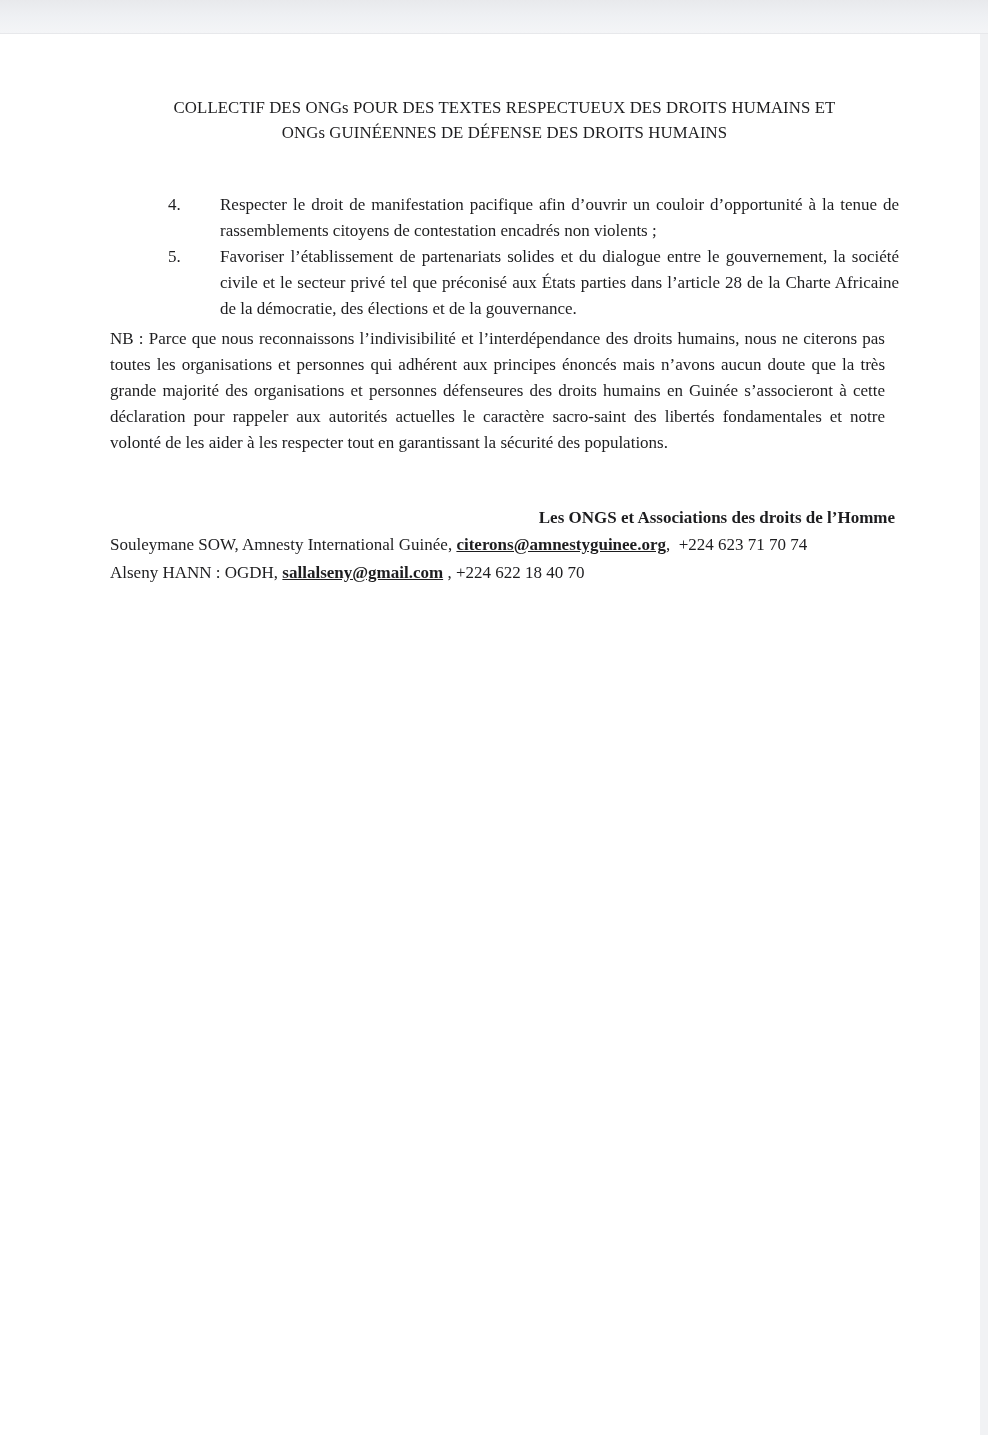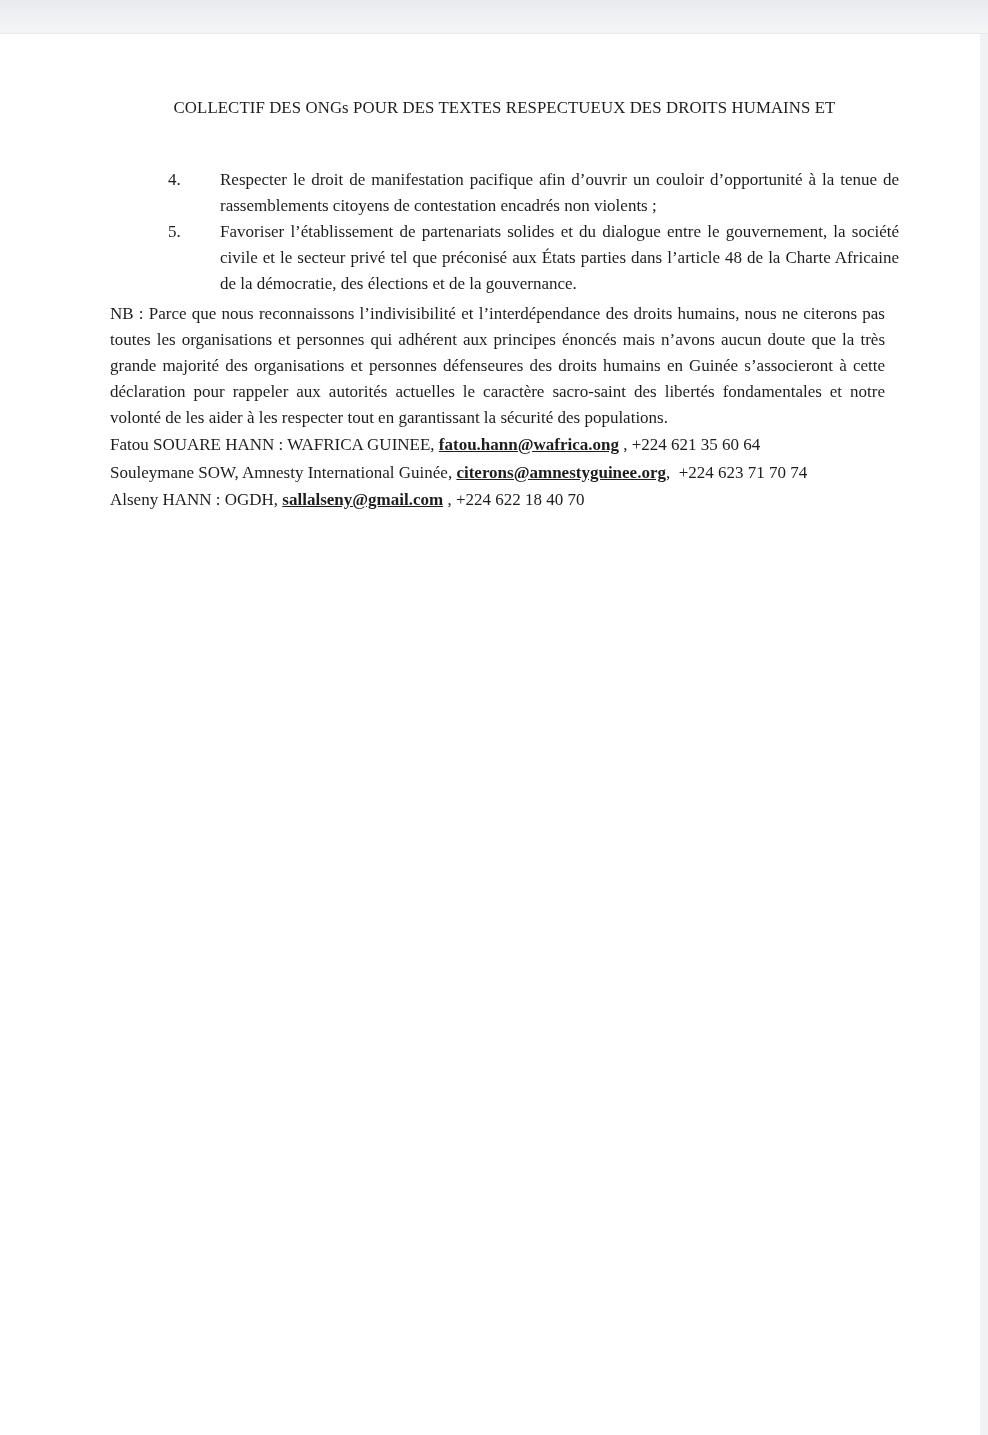--- a/index.html
+++ b/index.html
@@ -92,37 +92,38 @@
 
 <div class="viewer">
 
   <div class="topbar"></div>
   <div class="gutter"></div>
 
   <div class="page">
 
     <div class="doc-title">
       <div>COLLECTIF DES ONGs POUR DES TEXTES RESPECTUEUX DES DROITS HUMAINS ET</div>
+      <div>ONGs GUINÉENNES DE DÉFENSE DES DROITS HUMAINS</div>
     </div>
 
     <div class="list">
       <div class="li">
         <span class="num">4.</span>
         <span class="li-text">Respecter le droit de manifestation pacifique afin d’ouvrir un couloir d’opportunité à la tenue de rassemblements citoyens de contestation encadrés non violents ;</span>
       </div>
       <div class="li">
         <span class="num">5.</span>
-        <span class="li-text">Favoriser l’établissement de partenariats solides et du dialogue entre le gouvernement, la société civile et le secteur privé tel que préconisé aux États parties dans l’article 48 de la Charte Africaine de la démocratie, des élections et de la gouvernance.</span>
+        <span class="li-text">Favoriser l’établissement de partenariats solides et du dialogue entre le gouvernement, la société civile et le secteur privé tel que préconisé aux États parties dans l’article 28 de la Charte Africaine de la démocratie, des élections et de la gouvernance.</span>
       </div>
     </div>
 
     <p class="nb">NB : Parce que nous reconnaissons l’indivisibilité et l’interdépendance des droits humains, nous ne citerons pas toutes les organisations et personnes qui adhérent aux principes énoncés mais n’avons aucun doute que la très grande majorité des organisations et personnes défenseures des droits humains en Guinée s’associeront à cette déclaration pour rappeler aux autorités actuelles le caractère sacro-saint des libertés fondamentales et notre volonté de les aider à les respecter tout en garantissant la sécurité des populations.</p>
 
+    <p class="sig">Les ONGS et Associations des droits de l’Homme</p>
 
 
-    <p class="contact-line"><span>Fatou SOUARE HANN : WAFRICA GUINEE, </span><a class="email">fatou.hann@wafrica.ong</a><span> , +224 621 35 60 64</span></p>
 
     <p class="contact-line"><span>Souleymane SOW, Amnesty International Guinée, </span><a class="email">citerons@amnestyguinee.org</a><span>,  +224 623 71 70 74</span></p>
 
     <p class="contact-line"><span>Alseny HANN : OGDH, </span><a class="email">sallalseny@gmail.com</a><span> , +224 622 18 40 70</span></p>
 
   </div>
 </div>
 
 </body></html>

